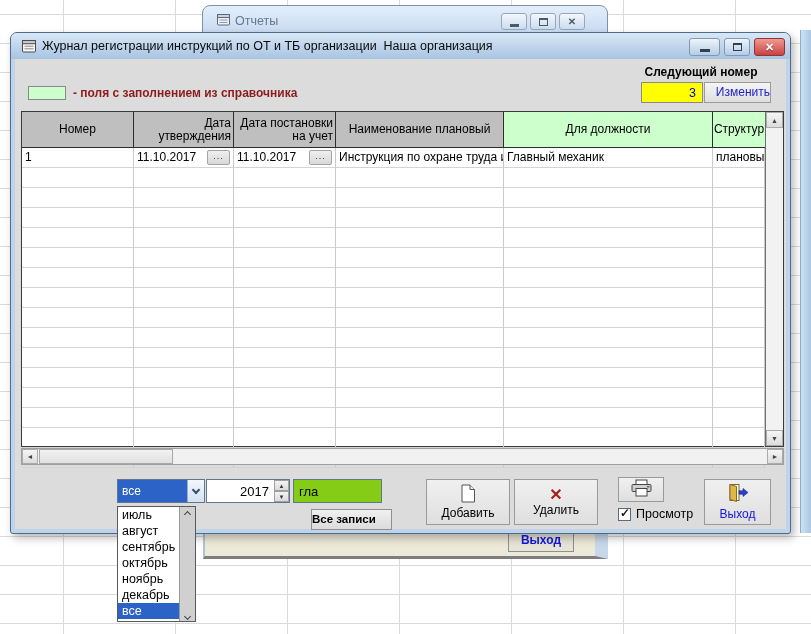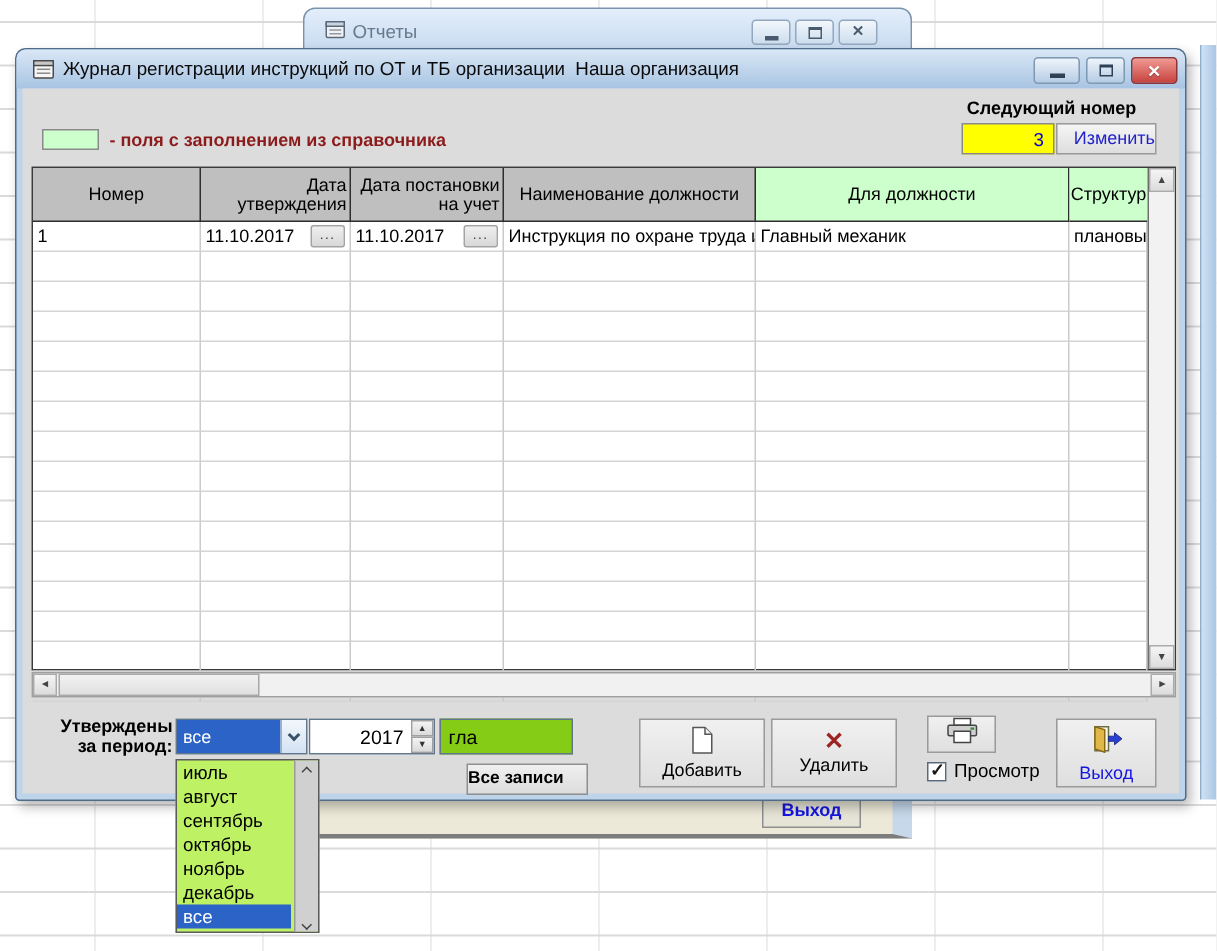--- a/index.html
+++ b/index.html
@@ -85,21 +85,21 @@
   
   .filter-label { position:absolute; left:6px; top:419px; width:94px; text-align:right; font-size:12px; font-weight:bold; line-height:13px; }
   .combo { position:absolute; left:102px; top:420px; width:88px; height:24px; border:1px solid #62778c; background:#fff; display:flex; }
   .combo-sel { flex:1; background:#2b63c6; color:#fff; font-size:12px; padding:4px 0 0 4px; overflow:hidden; }
   .combo-btn { width:17px; background:linear-gradient(#f2f7fc,#d3e2f2); border-left:1px solid #9ab0c6;
     display:flex; align-items:center; justify-content:center; }
   .chev-down { width:6px; height:6px; border-right:2px solid #38506a; border-bottom:2px solid #38506a; transform:rotate(45deg); margin-top:-3px; }
   .chev-up-sm { width:5px; height:5px; border-top:1.5px solid #444; border-left:1.5px solid #444; transform:rotate(45deg); margin-top:3px; }
   .chev-down-sm { width:5px; height:5px; border-right:1.5px solid #444; border-bottom:1.5px solid #444; transform:rotate(45deg); margin-top:-2px; }
 
-  .droplist { position:absolute; left:102px; top:447px; width:96px; height:116px; background:#bef264; border:1px solid #5a5a5a; z-index:100; }
+  .droplist { position:absolute; left:102px; top:447px; width:79px; height:116px; background:#ffffff; border:1px solid #5a5a5a; z-index:100; }
   .dl-item { height:16px; font-size:12.5px; line-height:16px; padding-left:4px; color:#000; width:76px; white-space:nowrap; overflow:hidden; }
   .dl-item.selected { background:#2b63c6; color:#fff; }
   .dl-scroll { position:absolute; right:0; top:0; bottom:0; width:16px; background:#d0d0d0; border-left:1px solid #9a9a9a; }
   .dl-up { position:absolute; top:2px; left:0; width:100%; display:flex; justify-content:center; }
   .dl-down { position:absolute; bottom:2px; left:0; width:100%; display:flex; justify-content:center; }
 
   .yearbox { position:absolute; left:191px; top:420px; width:84px; height:24px; border:1px solid #62778c; background:#fff; display:flex; }
   .year-input { flex:1; border:none; outline:none; font-family:"Liberation Sans",sans-serif; font-size:13px; text-align:right; padding-right:5px; background:#fff; width:50px; }
   .spin { width:15px; display:flex; flex-direction:column; }
   .spin > div { flex:1; background:linear-gradient(#f4f4f4,#dadada); border:1px solid #a0a0a0; font-size:6px; color:#333;
@@ -189,21 +189,21 @@
       <div class="next-label">Следующий номер</div>
       <div class="next-value">3</div>
       <div class="change-btn">Изменить</div>
 
       <div class="table-outer">
         <div class="tmain">
           <div class="thead">
             <div class="th c0">Номер</div>
             <div class="th c1">Дата утверждения</div>
             <div class="th c2">Дата постановки на учет</div>
-            <div class="th c3">Наименование должности</div>
+            <div class="th c3">Наименование плановый</div>
             <div class="th c4 green">Для должности</div>
             <div class="th c5 green">Структур</div>
           </div>
 
           <div class="trow">
             <div class="td c0">1</div>
             <div class="td c1 datecell">
               <span>11.10.2017</span>
               <span class="dots-btn">...</span>
             </div>
@@ -350,24 +350,20 @@
       <div class="hscroll">
         <div class="hbtn left">
             <span>◄</span>
           </div>
         <div class="hthumb"></div>
         <div class="hbtn right">
             <span>►</span>
           </div>
       </div>
 
-      <div class="filter-label">
-        <div>Утверждены</div>
-        <div>за период:</div>
-      </div>
 
       <div class="combo">
         <div class="combo-sel">все</div>
         <div class="combo-btn">
             <span class="chev-down"></span>
           </div>
       </div>
 
       <div class="droplist">
         <div class="dl-item">июль</div>

